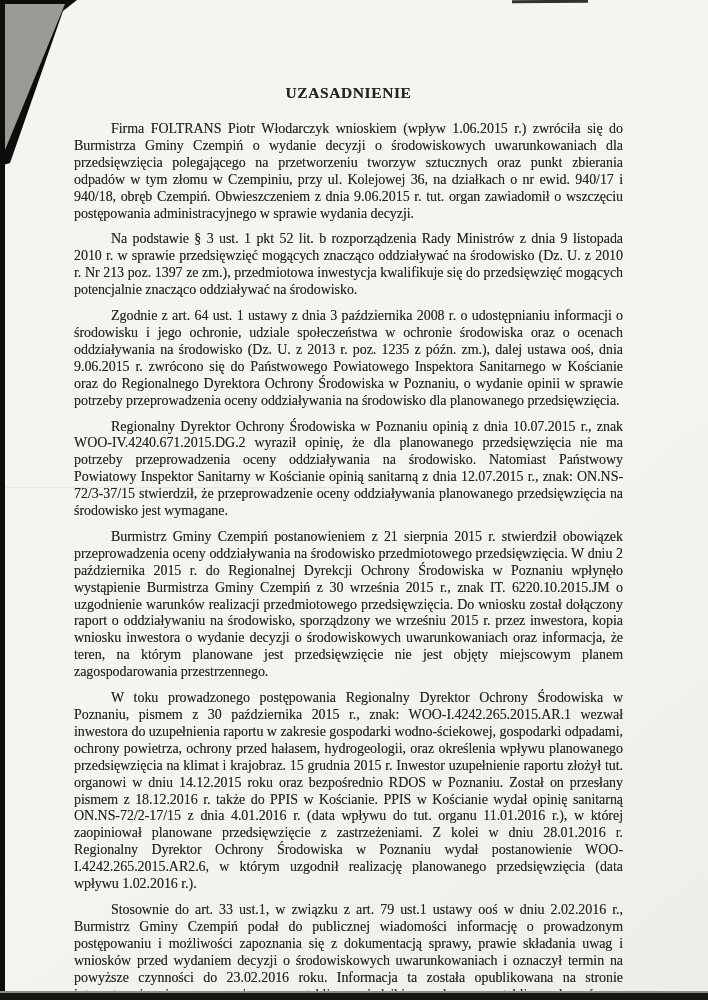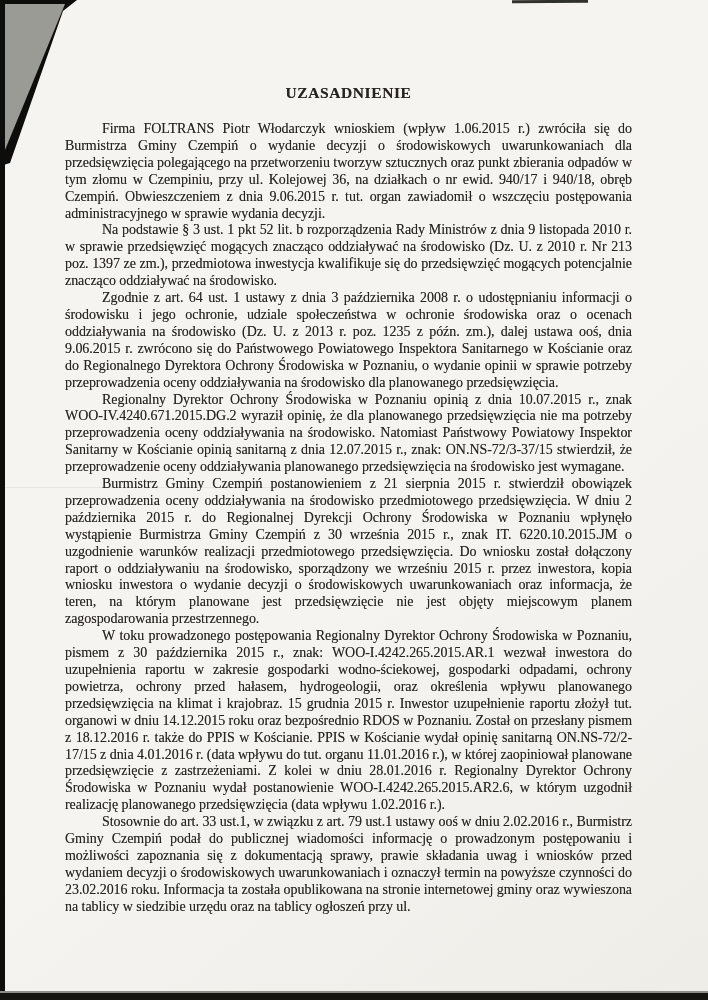--- a/index.html
+++ b/index.html
@@ -48,21 +48,21 @@
     position:absolute;left:65px;top:84px;width:567px;z-index:2;
     color:var(--ink);
   }
   .doc-title{
     margin:0 0 19px 0;
     font-size:15.5px;font-weight:700;letter-spacing:.6px;
     text-align:center;
     text-shadow:0 0 .4px rgba(40,35,30,.55);
   }
   .text-block p{
-    margin:0;
+    margin:9px;
     font-size:14px;line-height:16.9px;
     text-align:justify;text-indent:37px;
     letter-spacing:-.05px;
     hyphens:none;
     text-shadow:0 0 .35px rgba(40,35,30,.5);
   }
 </style>
 </head>
 <body>
 

